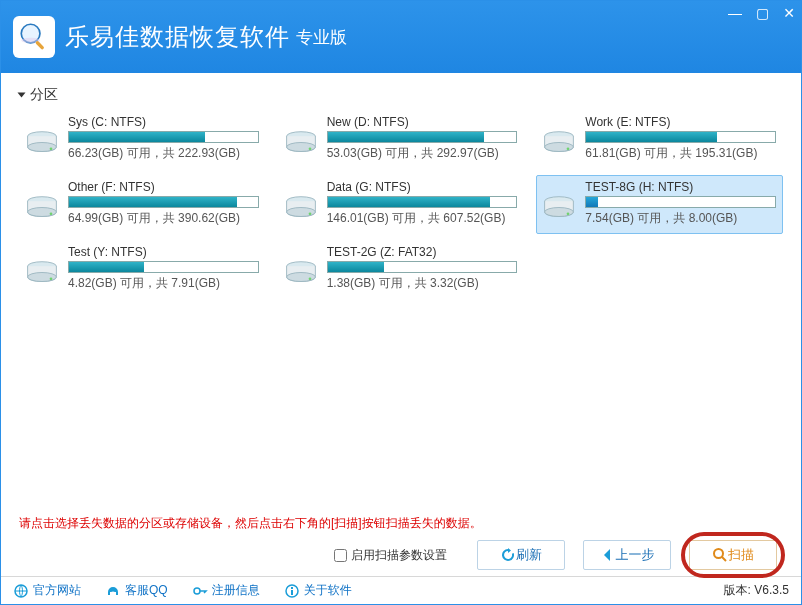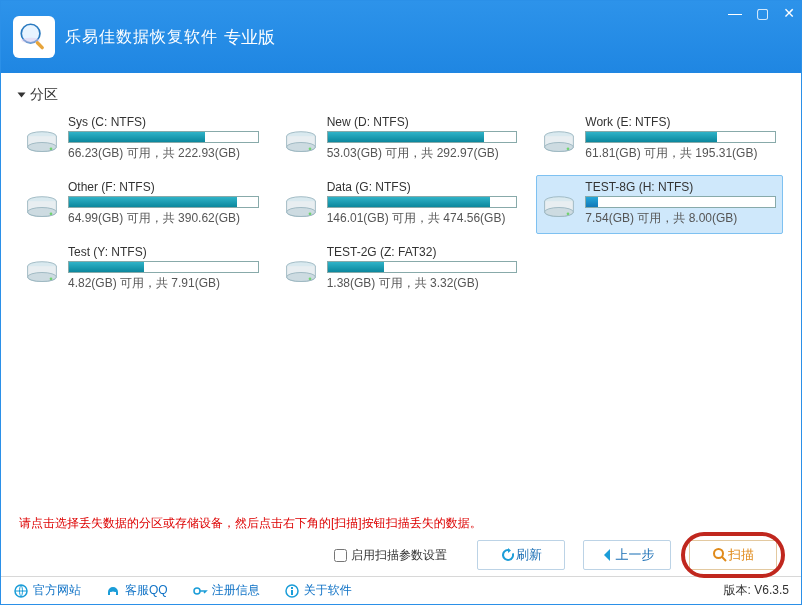--- a/index.html
+++ b/index.html
@@ -9,21 +9,21 @@
     height: 72px;
     background: linear-gradient(#2d93ea,#1f86e2);
     display: flex; align-items: center; padding-left: 12px; position: relative;
     color: #fff;
   }
   .app-icon {
     width: 42px; height: 42px; background:#fff; border-radius:6px; position:relative; margin-right:10px;
     display:flex;align-items:center;justify-content:center;
   }
   .app-icon svg { width:34px; height:34px; }
-  .app-title { font-size: 16px; font-weight: 500; letter-spacing:1px; }
+  .app-title { font-size: 24px; font-weight: 500; letter-spacing:1px; }
   .app-subtitle { font-size: 17px; margin-left:6px; }
   .win-controls { position:absolute; right:6px; top:4px; display:flex; gap:14px; }
   .win-controls span { font-size:14px; color:#fff; cursor:pointer; line-height:16px; }
 
   .body-area { flex:1; padding: 13px 18px 6px 18px; display:flex; flex-direction:column; }
   .section-header { display:flex; align-items:center; font-size:14px; margin-bottom:6px; padding-left:0; }
   .section-header .tri { width:0;height:0;border-left:5px solid #333;border-top:4px solid transparent;border-bottom:4px solid transparent; transform:rotate(0deg); margin-right:6px; }
   .section-header.expanded .tri { transform:rotate(90deg); }
 
   .partitions { display:grid; grid-template-columns: repeat(3, 1fr); gap:6px 12px; }
@@ -153,21 +153,21 @@
               <ellipse cx="20" cy="8" rx="16" ry="5" fill="#d9e9ef" stroke="#9bb6c0"></ellipse>
               <path d="M4 8v12c0 3 7 5 16 5s16-2 16-5V8" fill="#e8eef1" stroke="#9bb6c0"></path>
               <ellipse cx="20" cy="20" rx="16" ry="5" fill="#cddbe1" stroke="#9bb6c0"></ellipse>
               <circle cx="30" cy="22" r="1.5" fill="#6fd36f"></circle>
             </svg></div>
     <div class="part-info">
       <div class="part-name">Data (G: NTFS)</div>
       <div class="progress">
               <div class="fill" style="width:86%"></div>
             </div>
-      <div class="part-stats">146.01(GB) 可用，共 474.56(GB)</div>
+      <div class="part-stats">146.01(GB) 可用，共 607.52(GB)</div>
     </div>
         </div>
         <div class="part selected">
     <div class="drive-icon"><svg viewBox="0 0 40 32">
               <ellipse cx="20" cy="8" rx="16" ry="5" fill="#d9e9ef" stroke="#9bb6c0"></ellipse>
               <path d="M4 8v12c0 3 7 5 16 5s16-2 16-5V8" fill="#e8eef1" stroke="#9bb6c0"></path>
               <ellipse cx="20" cy="20" rx="16" ry="5" fill="#cddbe1" stroke="#9bb6c0"></ellipse>
               <circle cx="30" cy="22" r="1.5" fill="#6fd36f"></circle>
             </svg></div>
     <div class="part-info">

